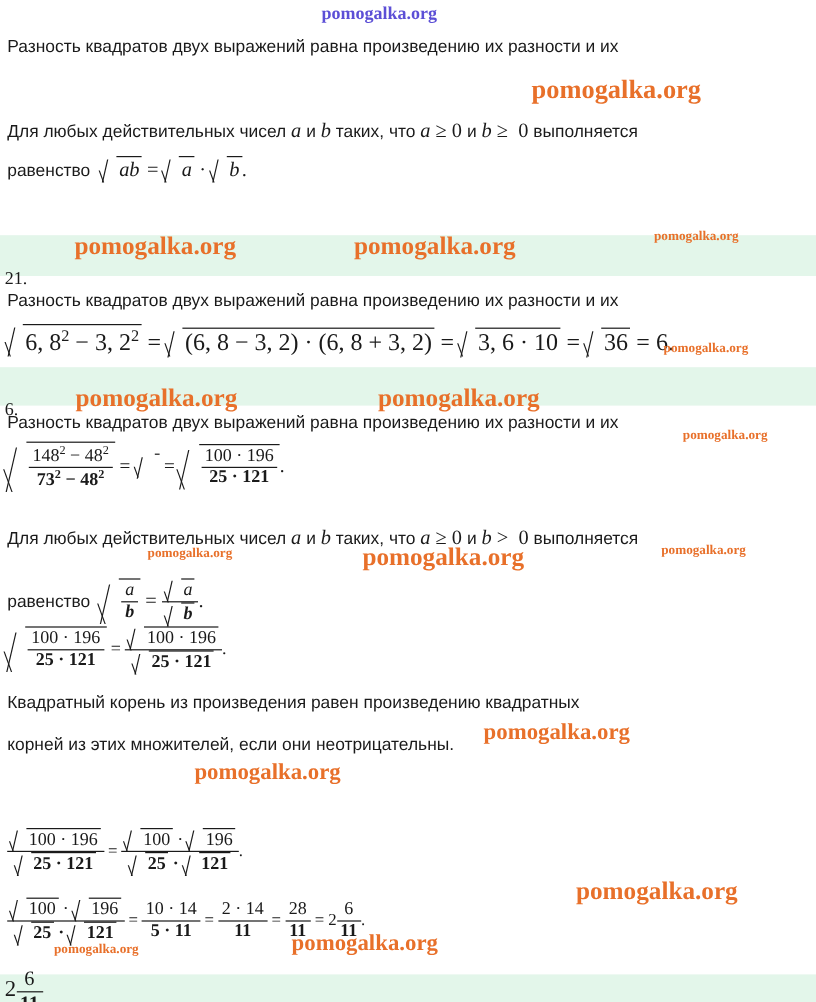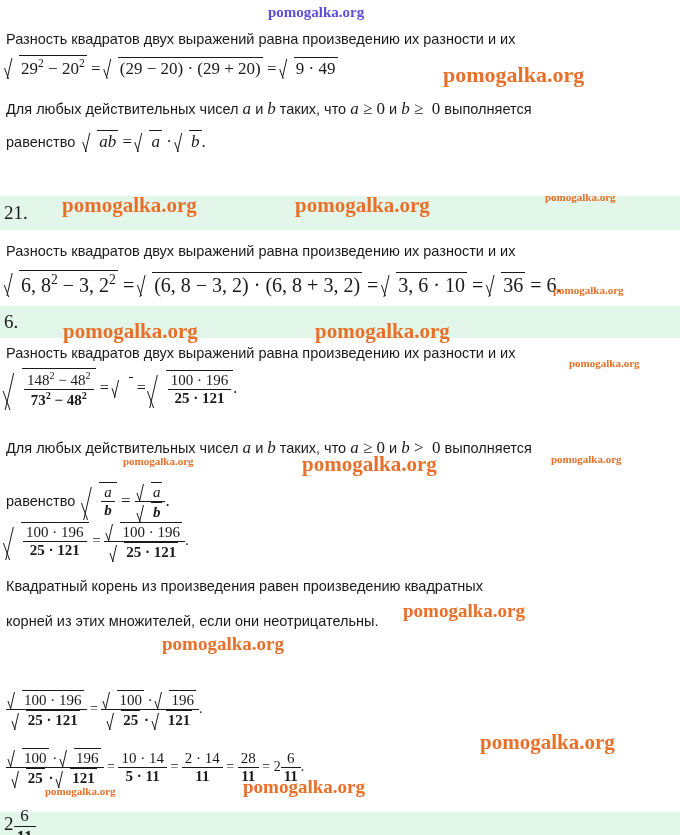--- a/index.html
+++ b/index.html
@@ -67,40 +67,33 @@
   }
 
   
   .frac{display:inline-block;vertical-align:middle;text-align:center;font-size:15px;line-height:1.15;}
   .frac .num{display:block;padding:0 3px;border-bottom:1.3px solid #1a1a1a;}
   .frac .den{display:block;padding:0 3px;font-weight:bold;}
 
   .mixed{display:inline-block;vertical-align:middle;}
   sup{font-size:0.68em;vertical-align:super;}
 
-  .qnum{font-family:"Liberation Serif", serif;font-size:19px;}
+  .qnum{font-family:"Liberation Serif", serif;font-size:15px;margin-top:23px;}
 </style>
 </head>
 <body>
 
 <div class="page">
 
   <div class="band" style="top:196px;height:34px;"></div>
   <div class="band" style="top:306px;height:32px;"></div>
   <div class="band" style="top:812px;height:23px;"></div>
 
   <div class="line" style="left:6px;top:31px;font-size:14.5px;">Разность квадратов двух выражений равна произведению их разности и их</div>
 
-  <div class="line math" style="left:6px;top:55px;">
-    <span class="rad"><span class="bar"><span>29</span><sup>2</sup> − <span>20</span><sup>2</sup></span></span>
-    =
-    <span class="rad"><span class="bar">(<span>29</span> − <span>20</span>) · (<span>29</span> + <span>20</span>)</span></span>
-    =
-    <span class="rad"><span class="bar"><span>9</span> · <span>49</span></span></span>
-  </div>
 
   <div class="line" style="left:6px;top:99px;font-size:14.5px;">
     <span>Для любых действительных чисел</span>
     <span class="it" style="font-size:17px;">a</span>
     <span>и</span>
     <span class="it" style="font-size:17px;">b</span>
     <span>таких, что</span>
     <span class="math"><i>a</i> ≥ 0</span>
     <span>и</span>
     <span class="math"><i>b</i> ≥&nbsp; 0</span>

